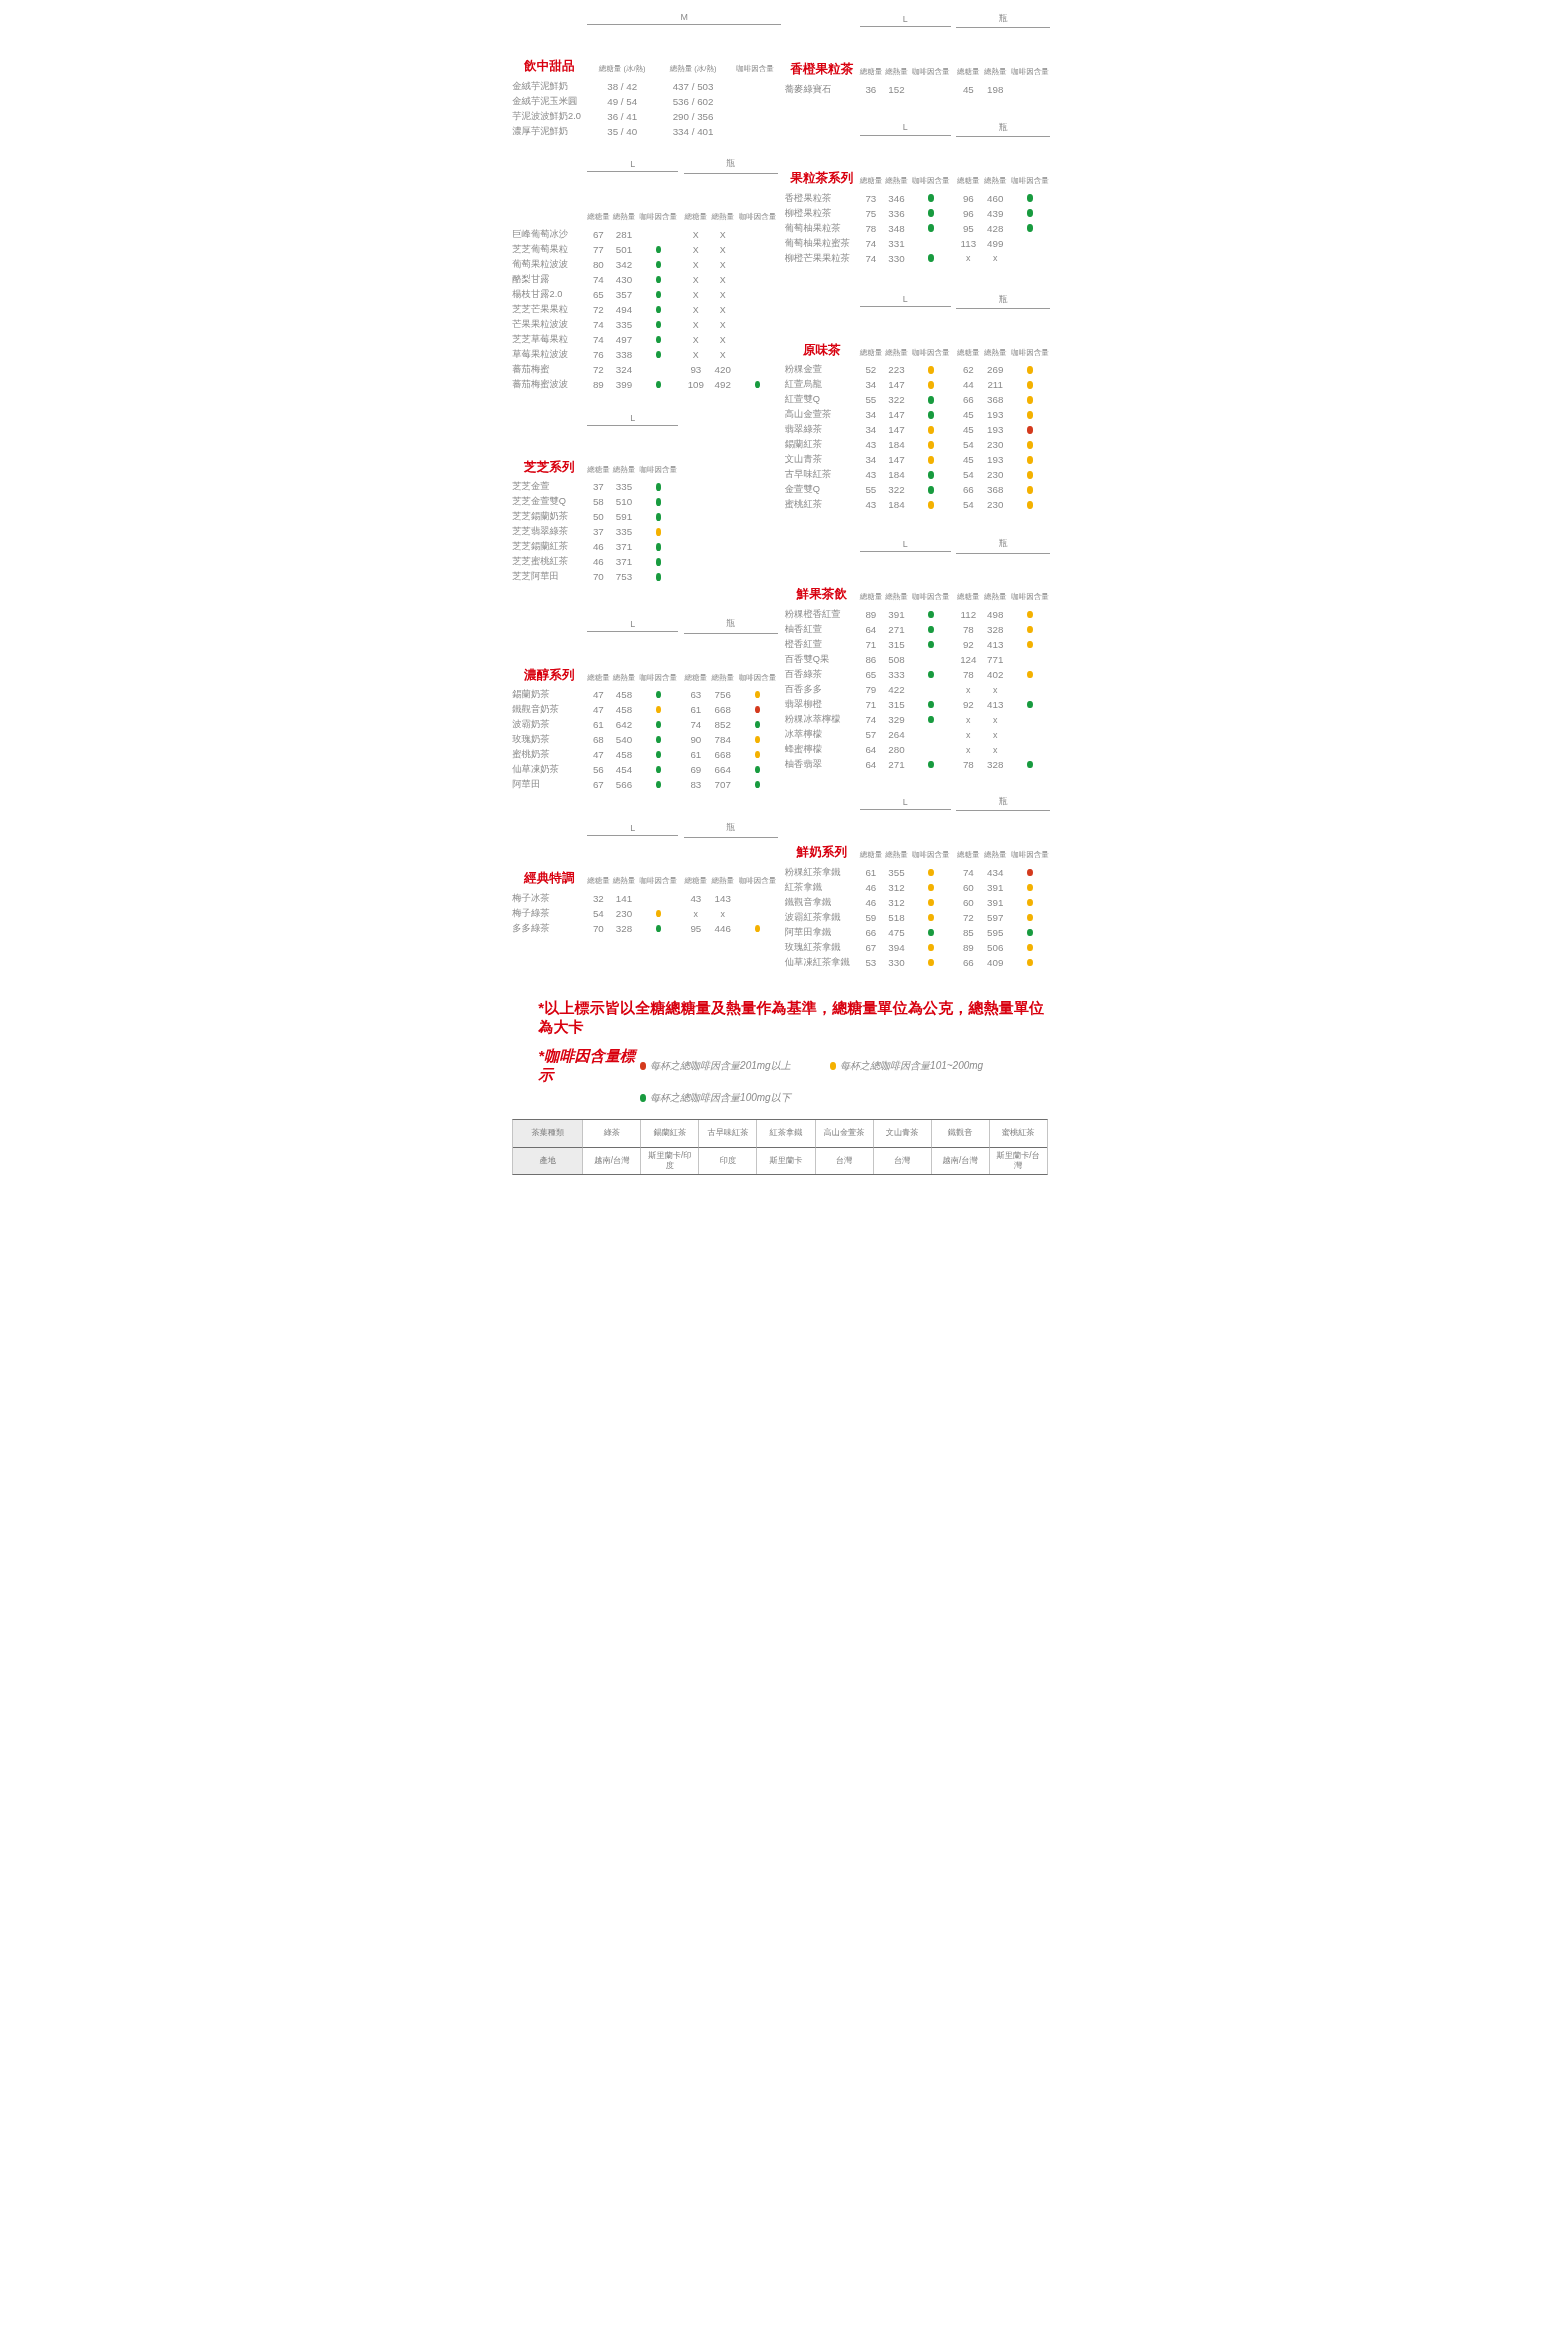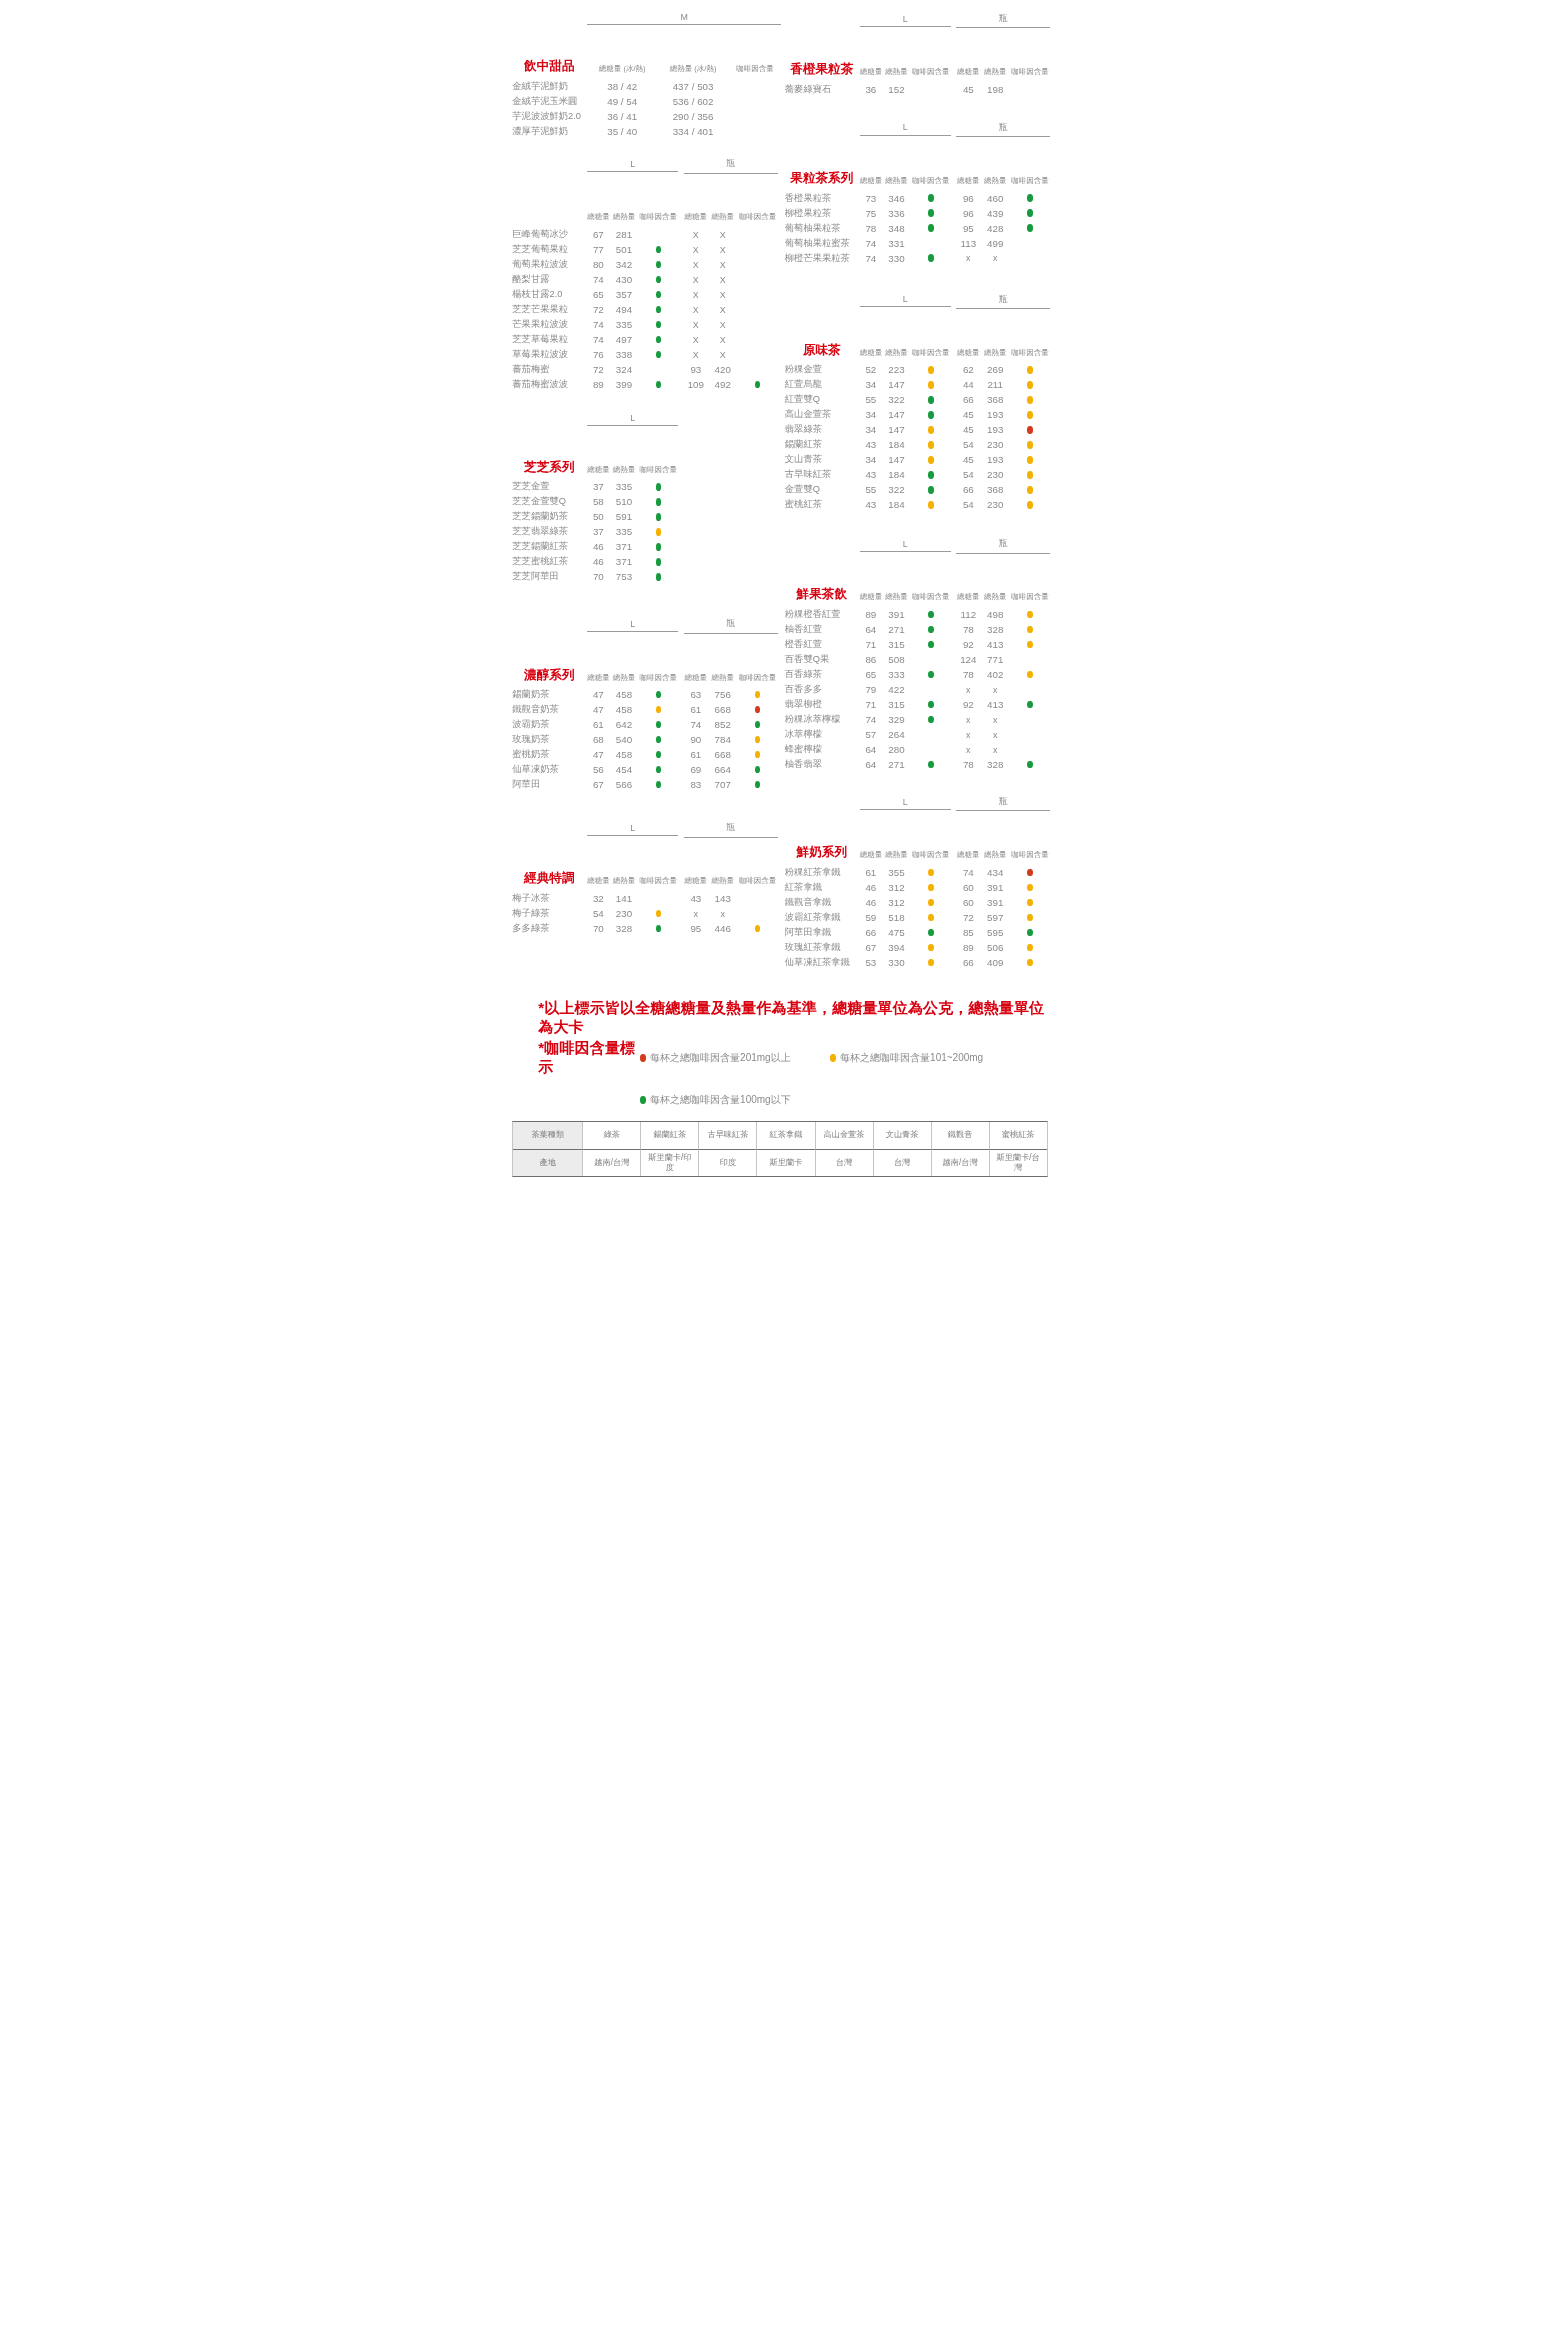--- a/index.html
+++ b/index.html
@@ -73,21 +73,21 @@
   .col-left section:nth-of-type(4){margin-bottom:29px;}
   .col-right section:nth-of-type(1){margin-bottom:24px;}
   .col-right section:nth-of-type(2){margin-bottom:27px;}
   .col-right section:nth-of-type(3){margin-bottom:25px;}
   .col-right section:nth-of-type(4){margin-bottom:23px;}
   
   .footnotes{margin:13px 0 0 26px;}
   .note-red{color:var(--red);font-size:15px;font-weight:600;letter-spacing:0.01em;}
   .legend-grid{
     display:grid;grid-template-columns:102px 190px auto;
-    row-gap:16px;align-items:center;margin-top:2px;
+    row-gap:6px;align-items:center;margin-top:10px;font-style:italic;
   }
   .legend-item{display:inline-flex;align-items:center;gap:4.2px;font-size:10px;color:var(--gray);text-align:center;}
   
   .origin-table{
     margin-top:14px;
     display:grid;grid-template-columns:69px repeat(8,1fr);
     border-top:1.4px solid #6e6e6e;border-bottom:1.4px solid #6e6e6e;
     border-left:0.5px solid #c4c4c4;border-right:0.5px solid #c4c4c4;
   }
   .ot-cell{

